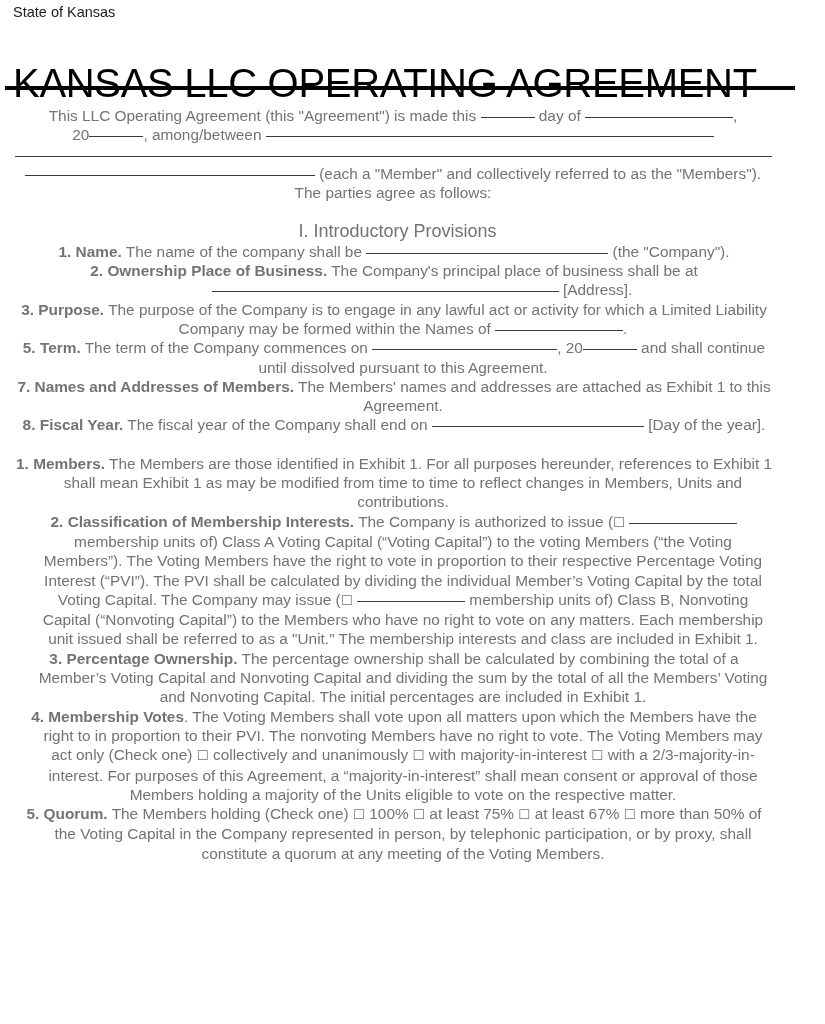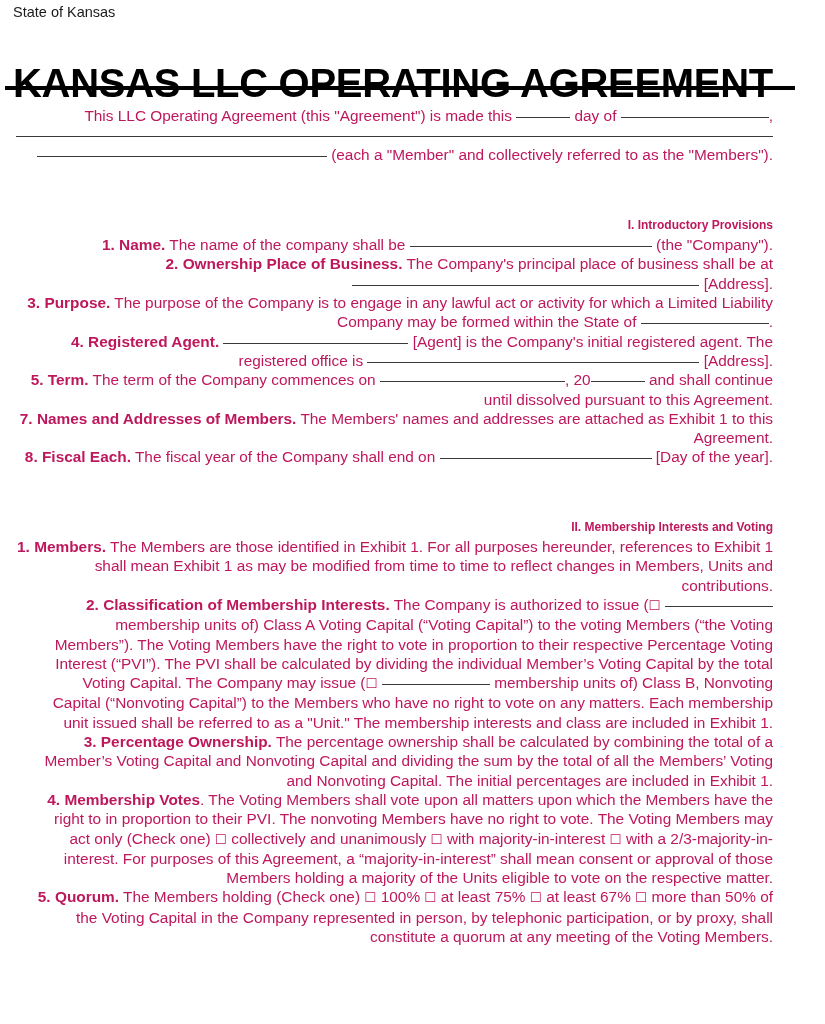--- a/index.html
+++ b/index.html
@@ -32,56 +32,55 @@
     color: #1a1a1a;
     white-space: nowrap;
   }
   .doc-title {
     position: absolute;
     left: 13px;
     top: 32px;
     width: 790px;
     font-size: 40px;
     line-height: 48px;
-    font-weight: bold;
+    font-weight: normal;
     letter-spacing: -0.3px;
     color: #000;
     white-space: nowrap;
   }
   .title-rule {
     position: absolute;
     left: 5px;
     top: 86px;
     width: 790px;
     height: 4px;
     background: #000;
   }
   .content {
     position: absolute;
     left: 13px;
     top: 106px;
     width: 760px;
     font-size: 15.4px;
     line-height: 19.3px;
-    color: #be185d;
-    text-align: right;
+    color: #737373;
+    text-align: center;
   }
   p { margin: 0; padding: 0; }
 
   .intro p { margin: 0; }
 
   .spacer-lg { height: 20px; }
   .spacer-md { height: 19px; }
 
   .sec-head {
-    font-weight: bold;
+    font-weight: normal;
     margin-left: 9px;
-    font-size: 12px;
+    font-size: 18px;
     line-height: 19.3px;
-    margin-top: 32px;
   }
   .item {
     margin-left: 2px;
     padding-left: 18px;
     text-indent: -18px;
     font-size: 15.4px;
     line-height: 19.3px;
   }
   .item b { font-weight: bold; }
 
@@ -124,47 +123,47 @@
   <div class="state-line">State of Kansas</div>
 
   <h1 class="doc-title">KANSAS LLC OPERATING AGREEMENT</h1>
 
   <div class="title-rule"></div>
 
   <div class="content">
 
     <div class="intro">
       <p><span>This LLC Operating Agreement (this "Agreement") is made this</span> <span class="u u-xs"></span> <span>day of</span> <span class="u u-ml"></span><span>,</span></p>
+      <p><span>20</span><span class="u u-xs"></span><span>, among/between</span> <span class="u" style="width:448px"></span></p>
       <p><span class="u u-full"></span></p>
       <p><span class="u u-3xl"></span> <span>(each a "Member" and collectively referred to as the "Members").</span></p>
+      <p>The parties agree as follows:</p>
     </div>
 
     <div class="spacer-lg"></div>
 
     <p class="sec-head">I. Introductory Provisions</p>
 
     <p class="item"><b>1.</b> <b>Name.</b> <span>The name of the company shall be</span> <span class="u u-xxl"></span> <span>(the "Company").</span></p>
 
     <p class="item"><b>2.</b> <b>Ownership Place of Business.</b> <span>The Company's principal place of business shall be at</span></p>
     <p class="item addr-line"><span class="u u-huge"></span> <span>[Address].</span></p>
 
-    <p class="item"><b>3.</b> <b>Purpose.</b> <span>The purpose of the Company is to engage in any lawful act or activity for which a Limited Liability Company may be formed within the  State of</span> <span class="u u-m"></span><span>.</span></p>
+    <p class="item"><b>3.</b> <b>Purpose.</b> <span>The purpose of the Company is to engage in any lawful act or activity for which a Limited Liability Company may be formed within the  Names of</span> <span class="u u-m"></span><span>.</span></p>
 
-    <p class="item"><b>4.</b> <b>Registered Agent.</b> <span class="u u-l"></span> <span>[Agent] is the Company's initial registered agent. The registered office is</span> <span class="u u-4xl" style="width:332px"></span> <span>[Address].</span></p>
 
     <p class="item"><b>5.</b> <b>Term.</b> <span>The term of the Company commences on</span> <span class="u u-l"></span><span>, 20</span><span class="u u-xs"></span> <span>and shall continue until dissolved pursuant to this Agreement.</span></p>
 
 
     <p class="item"><b>7.</b> <b>Names and Addresses of Members.</b> <span>The Members' names and addresses are attached as Exhibit 1 to this Agreement.</span></p>
 
-    <p class="item"><b>8.</b> <b>Fiscal Each.</b> <span>The fiscal year of the Company shall end on</span> <span class="u u-xl"></span> <span>[Day of the year].</span></p>
+    <p class="item"><b>8.</b> <b>Fiscal Year.</b> <span>The fiscal year of the Company shall end on</span> <span class="u u-xl"></span> <span>[Day of the year].</span></p>
 
     <div class="spacer-md"></div>
 
-    <p class="sec-head">II. Membership Interests and Voting</p>
 
     <p class="item"><b>1.</b> <b>Members.</b> <span>The Members are those identified in Exhibit 1. For all purposes hereunder, references to Exhibit 1 shall mean Exhibit 1 as may be modified from time to time to reflect changes in Members, Units and contributions.</span></p>
 
     <p class="item"><b>2.</b> <b>Classification of Membership Interests.</b> <span>The Company is authorized to issue (</span><span class="cb">☐</span> <span class="u u-sm"></span> <span>membership units of) Class A Voting Capital (“Voting Capital”) to the voting Members (“the Voting Members”). The Voting Members have the right to vote in proportion to their respective Percentage Voting Interest (“PVI”). The PVI shall be calculated by dividing the individual Member’s Voting Capital by the total Voting Capital. The Company may issue (</span><span class="cb">☐</span> <span class="u u-sm"></span> <span>membership units of) Class B, Nonvoting Capital (“Nonvoting Capital”) to the Members who have no right to vote on any matters. Each membership unit issued shall be referred to as a "Unit." The membership interests and class are included in Exhibit 1.</span></p>
 
     <p class="item"><b>3.</b> <b>Percentage Ownership.</b> <span>The percentage ownership shall be calculated by combining the total of a Member’s Voting Capital and Nonvoting Capital and dividing the sum by the total of all the Members’ Voting and Nonvoting Capital. The initial percentages are included in Exhibit 1.</span></p>
 
     <p class="item"><b>4.</b> <b>Membership Votes</b><span>. The Voting Members shall vote upon all matters upon which the Members have the right to in proportion to their PVI. The nonvoting Members have no right to vote. The Voting Members may act only (Check one)</span> <span class="cb">☐</span> <span>collectively and unanimously</span> <span class="cb">☐</span> <span>with majority-in-interest</span> <span class="cb">☐</span> <span>with a 2/3-majority-in-interest.</span> <span>For purposes of this Agreement, a “majority-in-interest” shall mean consent or approval of those Members holding a majority of the Units eligible to vote on the respective matter.</span></p>
 
     <p class="item"><b>5.</b> <b>Quorum.</b> <span>The Members holding (Check one)</span> <span class="cb">☐</span> <span>100%</span> <span class="cb">☐</span> <span>at least 75%</span> <span class="cb">☐</span> <span>at least 67%</span> <span class="cb">☐</span> <span>more than 50% of the Voting Capital in the Company represented in person, by telephonic participation, or by proxy, shall constitute a quorum at any meeting of the Voting Members.</span></p>

